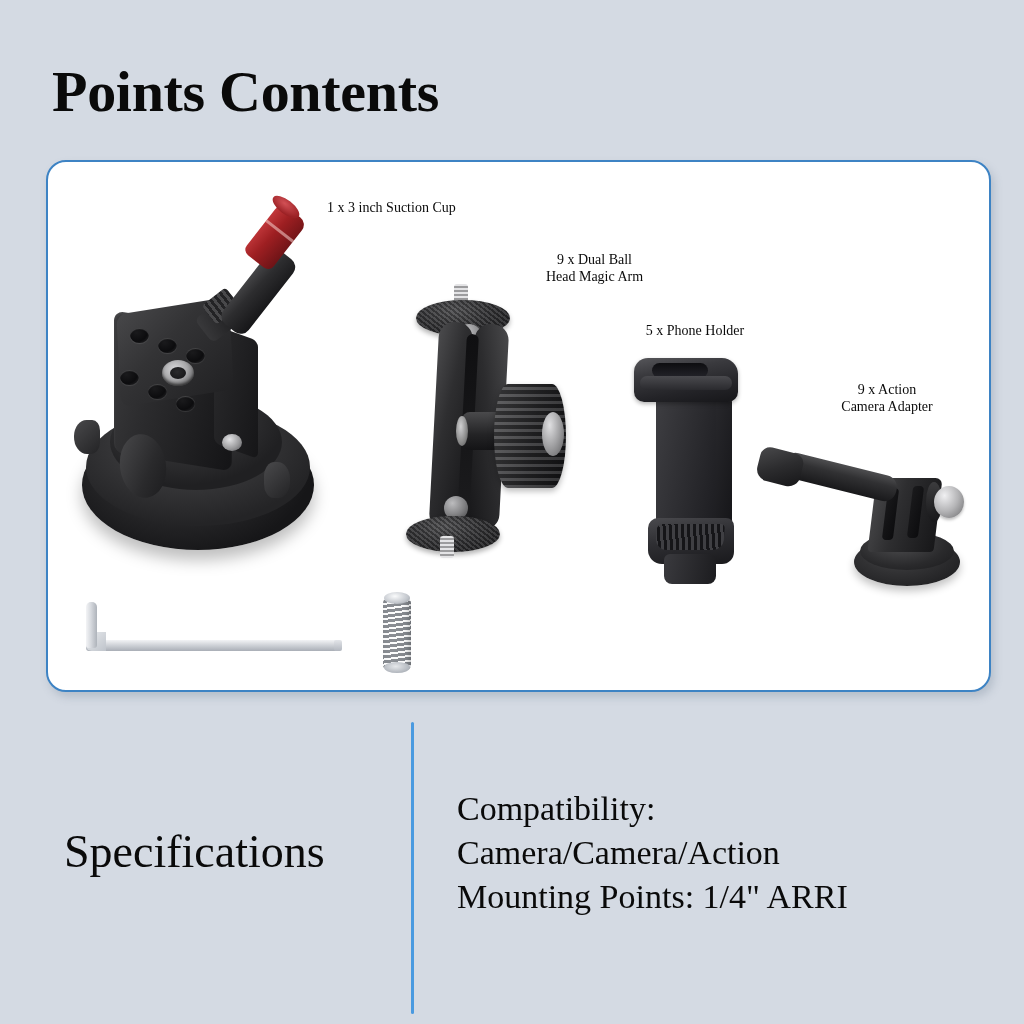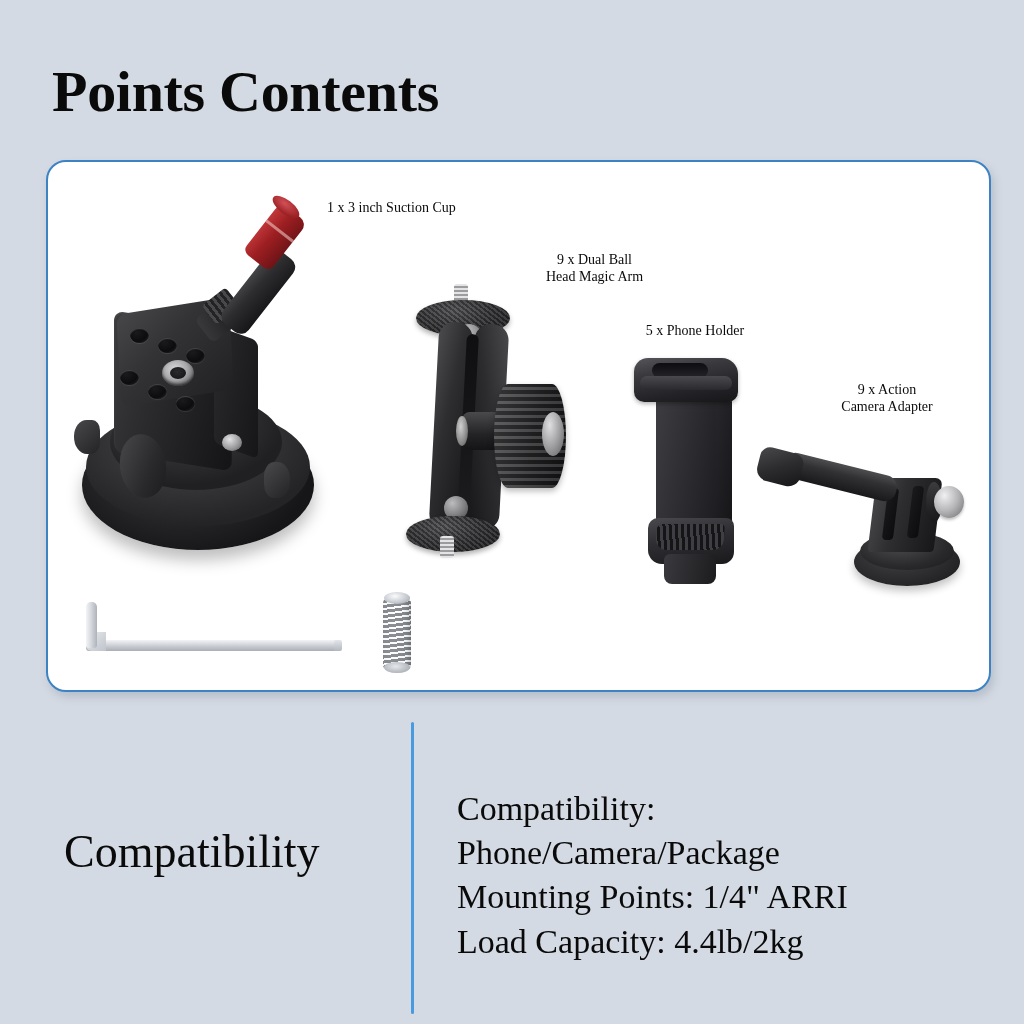--- a/index.html
+++ b/index.html
@@ -559,22 +559,21 @@
 <div class="label label-suction">1 x 3 inch Suction Cup</div>
 
 <div class="label label-magicarm">9 x Dual Ball
 Head Magic Arm</div>
 
 <div class="label label-phone">5 x Phone Holder</div>
 
 <div class="label label-action">9 x Action
 Camera Adapter</div>
 
-<div class="spec-heading">Compatibility</div>
+<div class="spec-heading">Specifications</div>
 
 <div class="spec-divider"></div>
 
 <div class="spec-list">
   <div class="spec-line">Compatibility:</div>
-  <div class="spec-line">Phone/Camera/Package</div>
+  <div class="spec-line">Camera/Camera/Action</div>
   <div class="spec-line">Mounting Points: 1/4" ARRI</div>
-  <div class="spec-line">Load Capacity: 4.4lb/2kg</div>
 </div>
 
 </body></html>

